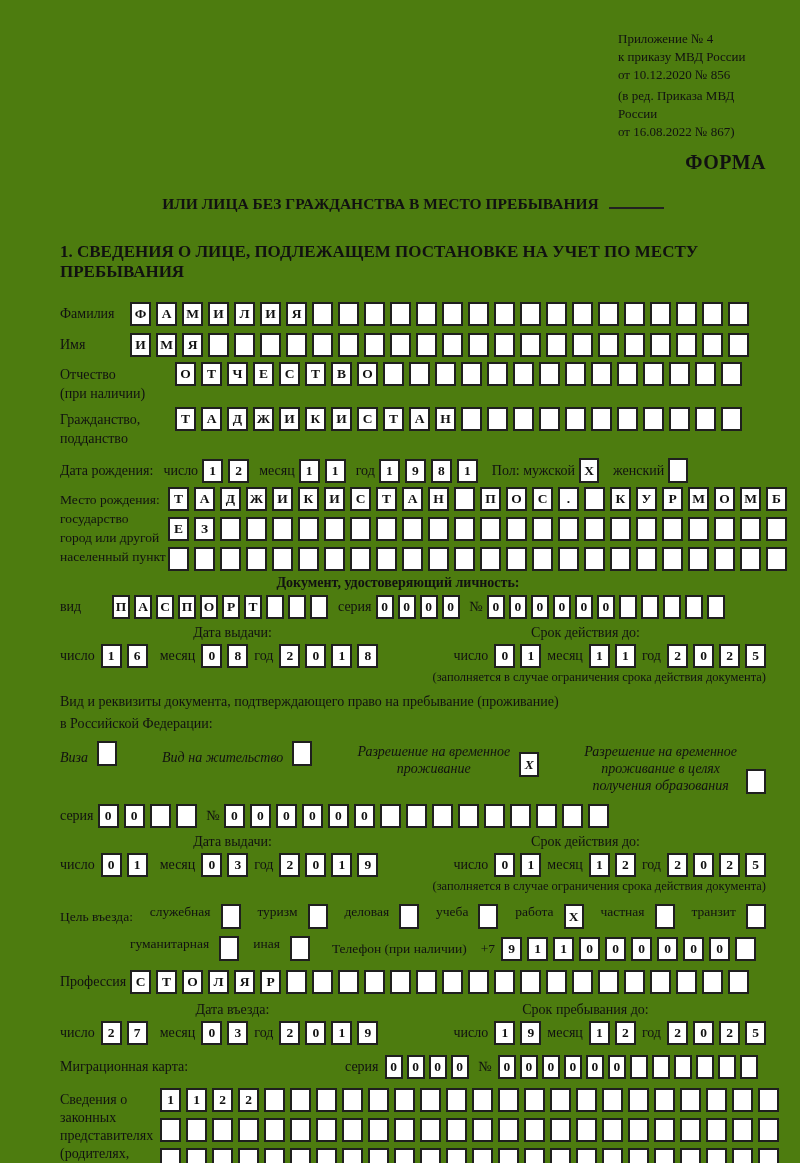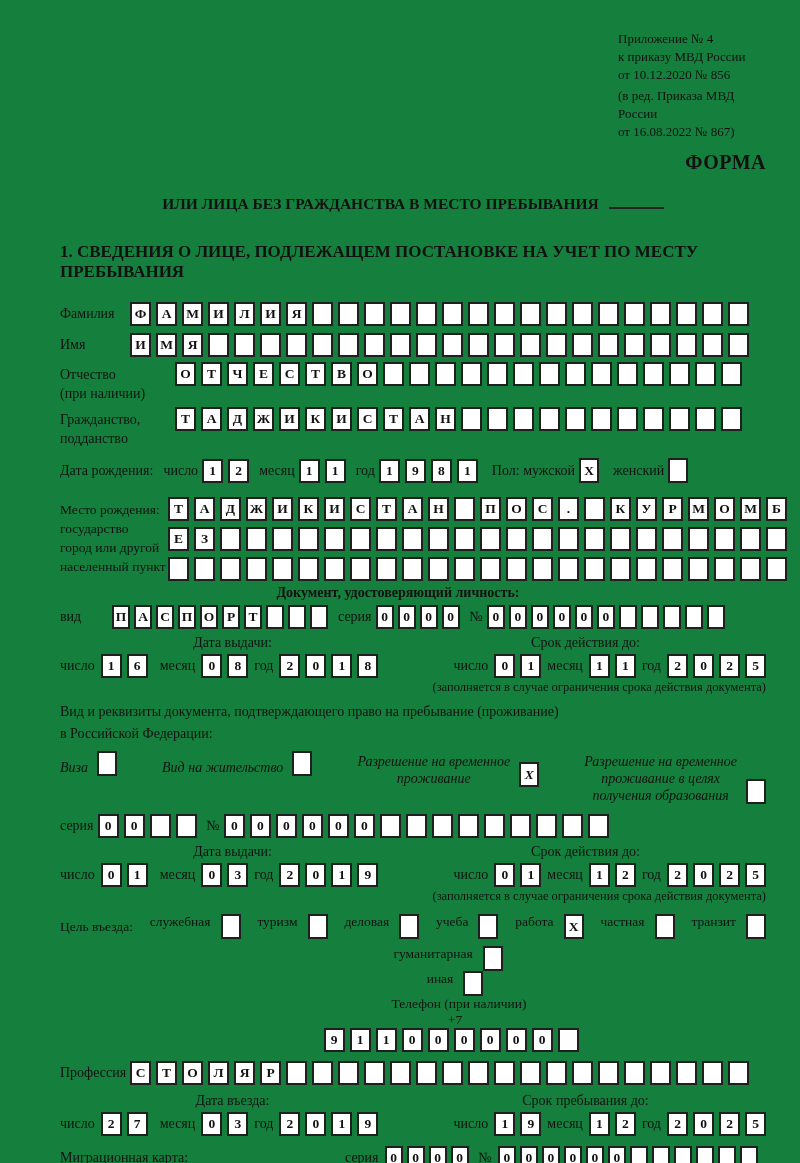--- a/index.html
+++ b/index.html
@@ -1,18 +1,18 @@
 <!DOCTYPE html>
 <html><head>
 <meta charset="utf-8">
 <style>
   html,body { margin:0; padding:0; background:#e8e8e8; }
   .page {
     position:relative; width:800px; height:1163px; margin:0 auto;
-    background:#15803d; color:#111; box-sizing:border-box;
+    background:#4d7c0f; color:#111; box-sizing:border-box;
     padding:30px 34px 0 60px; overflow:hidden;
     font-family:"Liberation Serif","DejaVu Serif",serif; font-size:14px;
   }
   
   .appendix { margin-left:558px; font-size:13px; line-height:18px; }
   .revision { margin-left:558px; margin-top:3px; font-size:13px; line-height:18px; }
   .forma { margin-top:10px; text-align:right; font-weight:bold; font-size:20px; letter-spacing:.5px; }
   
   .title { margin-top:18px; text-align:center; font-weight:bold; font-size:15.5px; line-height:24px; }
   .blank-underline { display:inline-block; width:55px; height:14px; border-bottom:2px solid #222; margin-left:10px; }
@@ -46,21 +46,21 @@
   .doc-heading { margin-top:4px; text-align:center; font-weight:bold; font-size:14px; padding-right:30px; }
   .restext { margin-top:6px; line-height:22px; }
   
   .cbrow { display:flex; justify-content:space-between; align-items:flex-start; margin-top:6px; }
   .cb-item { display:flex; align-items:flex-end; gap:9px;font-style:italic; }
   .cb-multi { text-align:center; line-height:17px; padding-top:2px; }
   .cb-single { padding-top:4px; }
   .cb-pair { display:flex; gap:10px; }
   
   .purpose-row { display:flex; justify-content:space-between; align-items:center; margin-top:10px; font-size:13.5px; }
-  .phone-row { display:flex; align-items:center; margin-top:7px; font-size:13.5px; padding-left:70px;flex-direction:column; }
+  .phone-row { display:flex; align-items:center; margin-top:7px; font-size:13.5px; padding-left:70px; }
 </style>
 </head>
 <body>
 
 <div class="page">
 
   <div class="appendix">
     <div>Приложение № 4</div>
     <div>к приказу МВД России</div>
     <div>от 10.12.2020 № 856</div>
@@ -217,21 +217,21 @@
         <span class="cell">9</span>
         <span class="cell">8</span>
         <span class="cell">1</span>
       </span>
     <span class="ilabel gap14">Пол: мужской</span>
     <span class="cell cbox">X</span>
     <span class="ilabel gap14">женский</span>
     <span class="cell cbox"></span>
   </div>
 
-  <div class="frow" style="margin-top:14px;">
+  <div class="frow" style="margin-top:4px;">
     <div class="flabel-lines w108" style="font-size:13.5px;">
       <div>Место рождения:</div>
       <div>государство</div>
       <div>город или другой</div>
       <div>населенный пункт</div>
     </div>
     <div class="cellcol">
       <div class="cells">
           <span class="cell">Т</span>
           <span class="cell">А</span>

